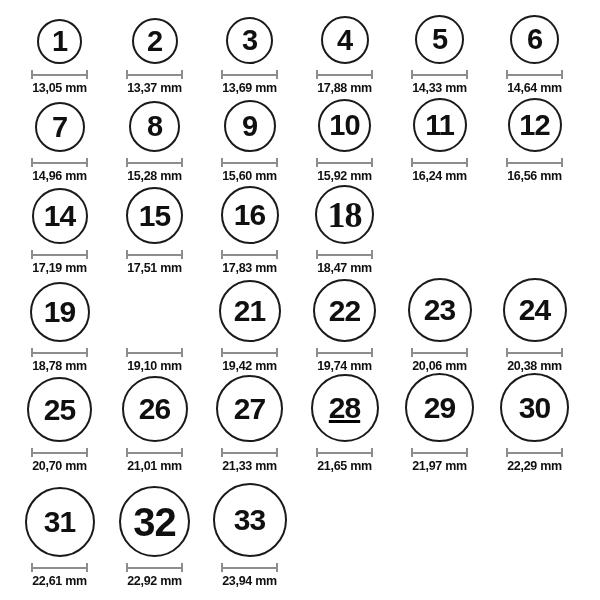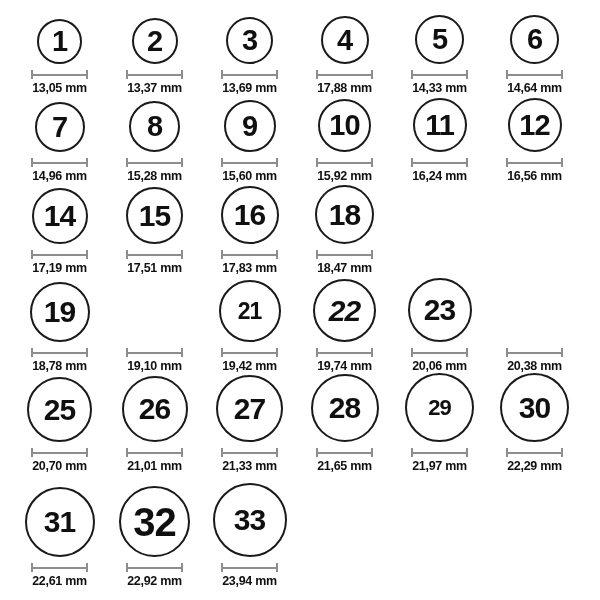--- a/index.html
+++ b/index.html
@@ -184,60 +184,63 @@
   </div>
       <div class="cell">
     <div class="circle" style="width: 58px; height: 58px;">
       <span class="num" style="font-size: 30px;">16</span>
     </div>
     <div class="measure"></div>
     <div class="mm">17,83 mm</div>
   </div>
       <div class="cell">
     <div class="circle" style="width: 59px; height: 59px;">
-      <span class="num" style="font-size: 30px;">18</span>
+      <span class="num" style="font-size: 36px; font-family: Liberation Serif, serif;">18</span>
     </div>
     <div class="measure"></div>
     <div class="mm">18,47 mm</div>
   </div>
     </div>
     <div class="row">
       <div class="cell">
     <div class="circle" style="width: 60px; height: 60px;">
       <span class="num" style="font-size: 30px;">19</span>
     </div>
     <div class="measure"></div>
     <div class="mm">18,78 mm</div>
   </div>
       <div class="cell">
     <div class="measure"></div>
     <div class="mm">19,10 mm</div>
   </div>
       <div class="cell">
     <div class="circle" style="width: 62px; height: 62px;">
-      <span class="num" style="font-size: 23px;">21</span>
+      <span class="num" style="font-size: 30px;">21</span>
     </div>
     <div class="measure"></div>
     <div class="mm">19,42 mm</div>
   </div>
       <div class="cell">
     <div class="circle" style="width: 63px; height: 63px;">
-      <span class="num" style="font-size: 30px; font-style: italic;">22</span>
+      <span class="num" style="font-size: 30px;">22</span>
     </div>
     <div class="measure"></div>
     <div class="mm">19,74 mm</div>
   </div>
       <div class="cell">
     <div class="circle" style="width: 64px; height: 64px;">
       <span class="num" style="font-size: 30px;">23</span>
     </div>
     <div class="measure"></div>
     <div class="mm">20,06 mm</div>
   </div>
       <div class="cell">
+    <div class="circle" style="width: 64px; height: 64px;">
+      <span class="num" style="font-size: 30px;">24</span>
+    </div>
     <div class="measure"></div>
     <div class="mm">20,38 mm</div>
   </div>
     </div>
     <div class="row">
       <div class="cell">
     <div class="circle" style="width: 65px; height: 65px;">
       <span class="num" style="font-size: 30px;">25</span>
     </div>
     <div class="measure"></div>
@@ -251,29 +254,29 @@
     <div class="mm">21,01 mm</div>
   </div>
       <div class="cell">
     <div class="circle" style="width: 67px; height: 67px;">
       <span class="num" style="font-size: 30px;">27</span>
     </div>
     <div class="measure"></div>
     <div class="mm">21,33 mm</div>
   </div>
       <div class="cell">
-    <div class="circle" style="width: 68px; height: 68px;">
+    <div class="circle" style="width: 68px; height: 68px; text-decoration: underline;">
       <span class="num" style="font-size: 30px;">28</span>
     </div>
     <div class="measure"></div>
     <div class="mm">21,65 mm</div>
   </div>
       <div class="cell">
     <div class="circle" style="width: 69px; height: 69px;">
-      <span class="num" style="font-size: 22px;">29</span>
+      <span class="num" style="font-size: 30px;">29</span>
     </div>
     <div class="measure"></div>
     <div class="mm">21,97 mm</div>
   </div>
       <div class="cell">
     <div class="circle" style="width: 69px; height: 69px;">
       <span class="num" style="font-size: 30px;">30</span>
     </div>
     <div class="measure"></div>
     <div class="mm">22,29 mm</div>

